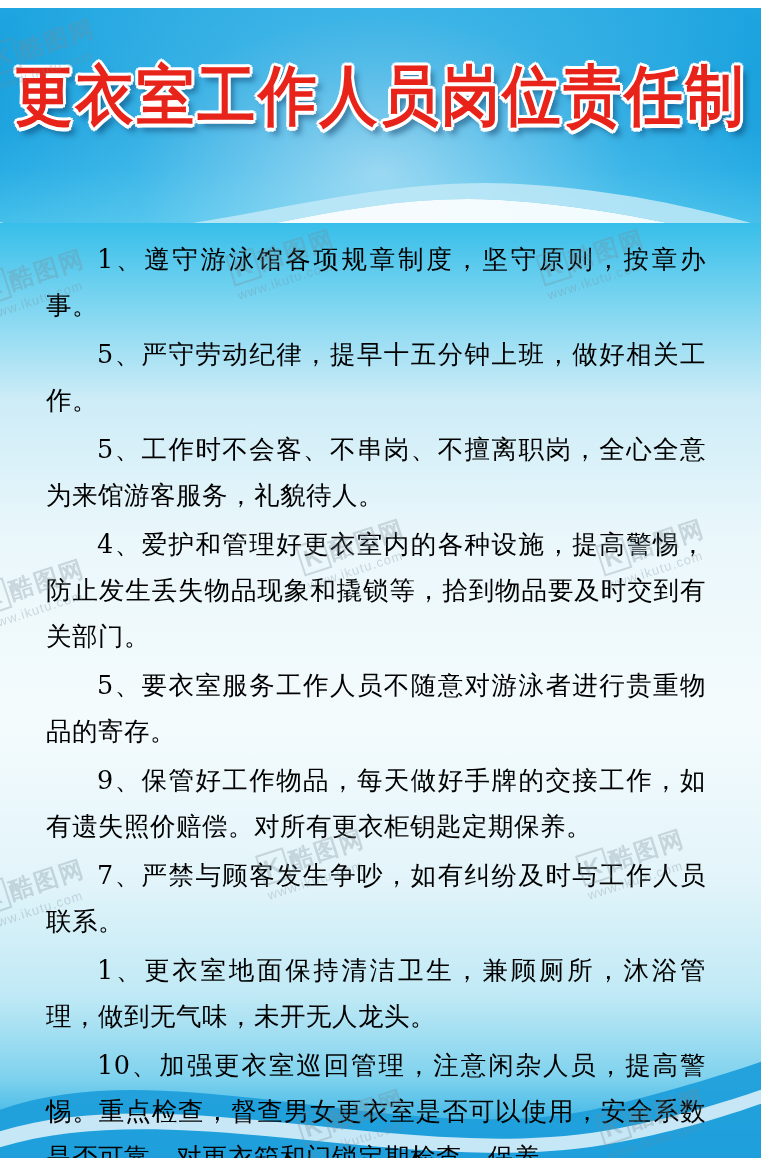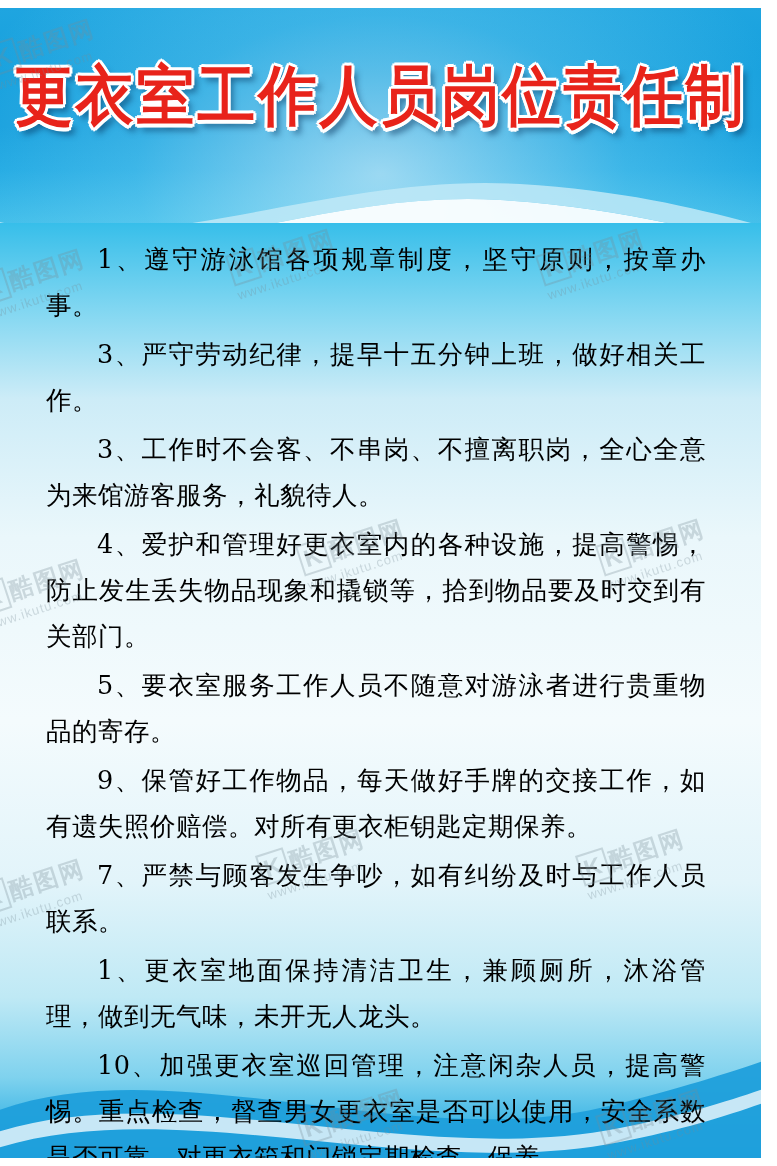--- a/index.html
+++ b/index.html
@@ -146,22 +146,22 @@
       <path d="M0,140 C170,62 420,176 620,130 C710,109 775,86 820,70 L820,190 L0,190 Z" fill="#1f9fdb" opacity="0.95"></path>
       <path d="M0,160 C180,92 430,192 640,150 C725,133 780,112 820,98 L820,112 C780,126 725,148 640,164 C430,206 180,108 0,176 Z" fill="#ffffff" opacity="0.75"></path>
     </svg>
 
     <div class="title-wrap">
       <div class="title">更衣室工作人员岗位责任制</div>
     </div>
 
     <div class="content">
       <p class="rule">1、遵守游泳馆各项规章制度，坚守原则，按章办事。</p>
-      <p class="rule">3、严守劳动纪律，提早十五分钟上班，做好相关工作。</p>
-      <p class="rule">3、工作时不会客、不串岗、不擅离职岗，全心全意为来馆游客服务，礼貌待人。</p>
+      <p class="rule">5、严守劳动纪律，提早十五分钟上班，做好相关工作。</p>
+      <p class="rule">5、工作时不会客、不串岗、不擅离职岗，全心全意为来馆游客服务，礼貌待人。</p>
       <p class="rule">4、爱护和管理好更衣室内的各种设施，提高警惕，防止发生丢失物品现象和撬锁等，拾到物品要及时交到有关部门。</p>
       <p class="rule">5、要衣室服务工作人员不随意对游泳者进行贵重物品的寄存。</p>
       <p class="rule">9、保管好工作物品，每天做好手牌的交接工作，如有遗失照价赔偿。对所有更衣柜钥匙定期保养。</p>
       <p class="rule">7、严禁与顾客发生争吵，如有纠纷及时与工作人员联系。</p>
       <p class="rule">1、更衣室地面保持清洁卫生，兼顾厕所，沐浴管理，做到无气味，未开无人龙头。</p>
       <p class="rule">10、加强更衣室巡回管理，注意闲杂人员，提高警惕。重点检查，督查男女更衣室是否可以使用，安全系数是否可靠。对更衣箱和门锁定期检查、保养。</p>
 
     </div>
 
     <div class="wm" style="left:-10px;  top:20px;">

